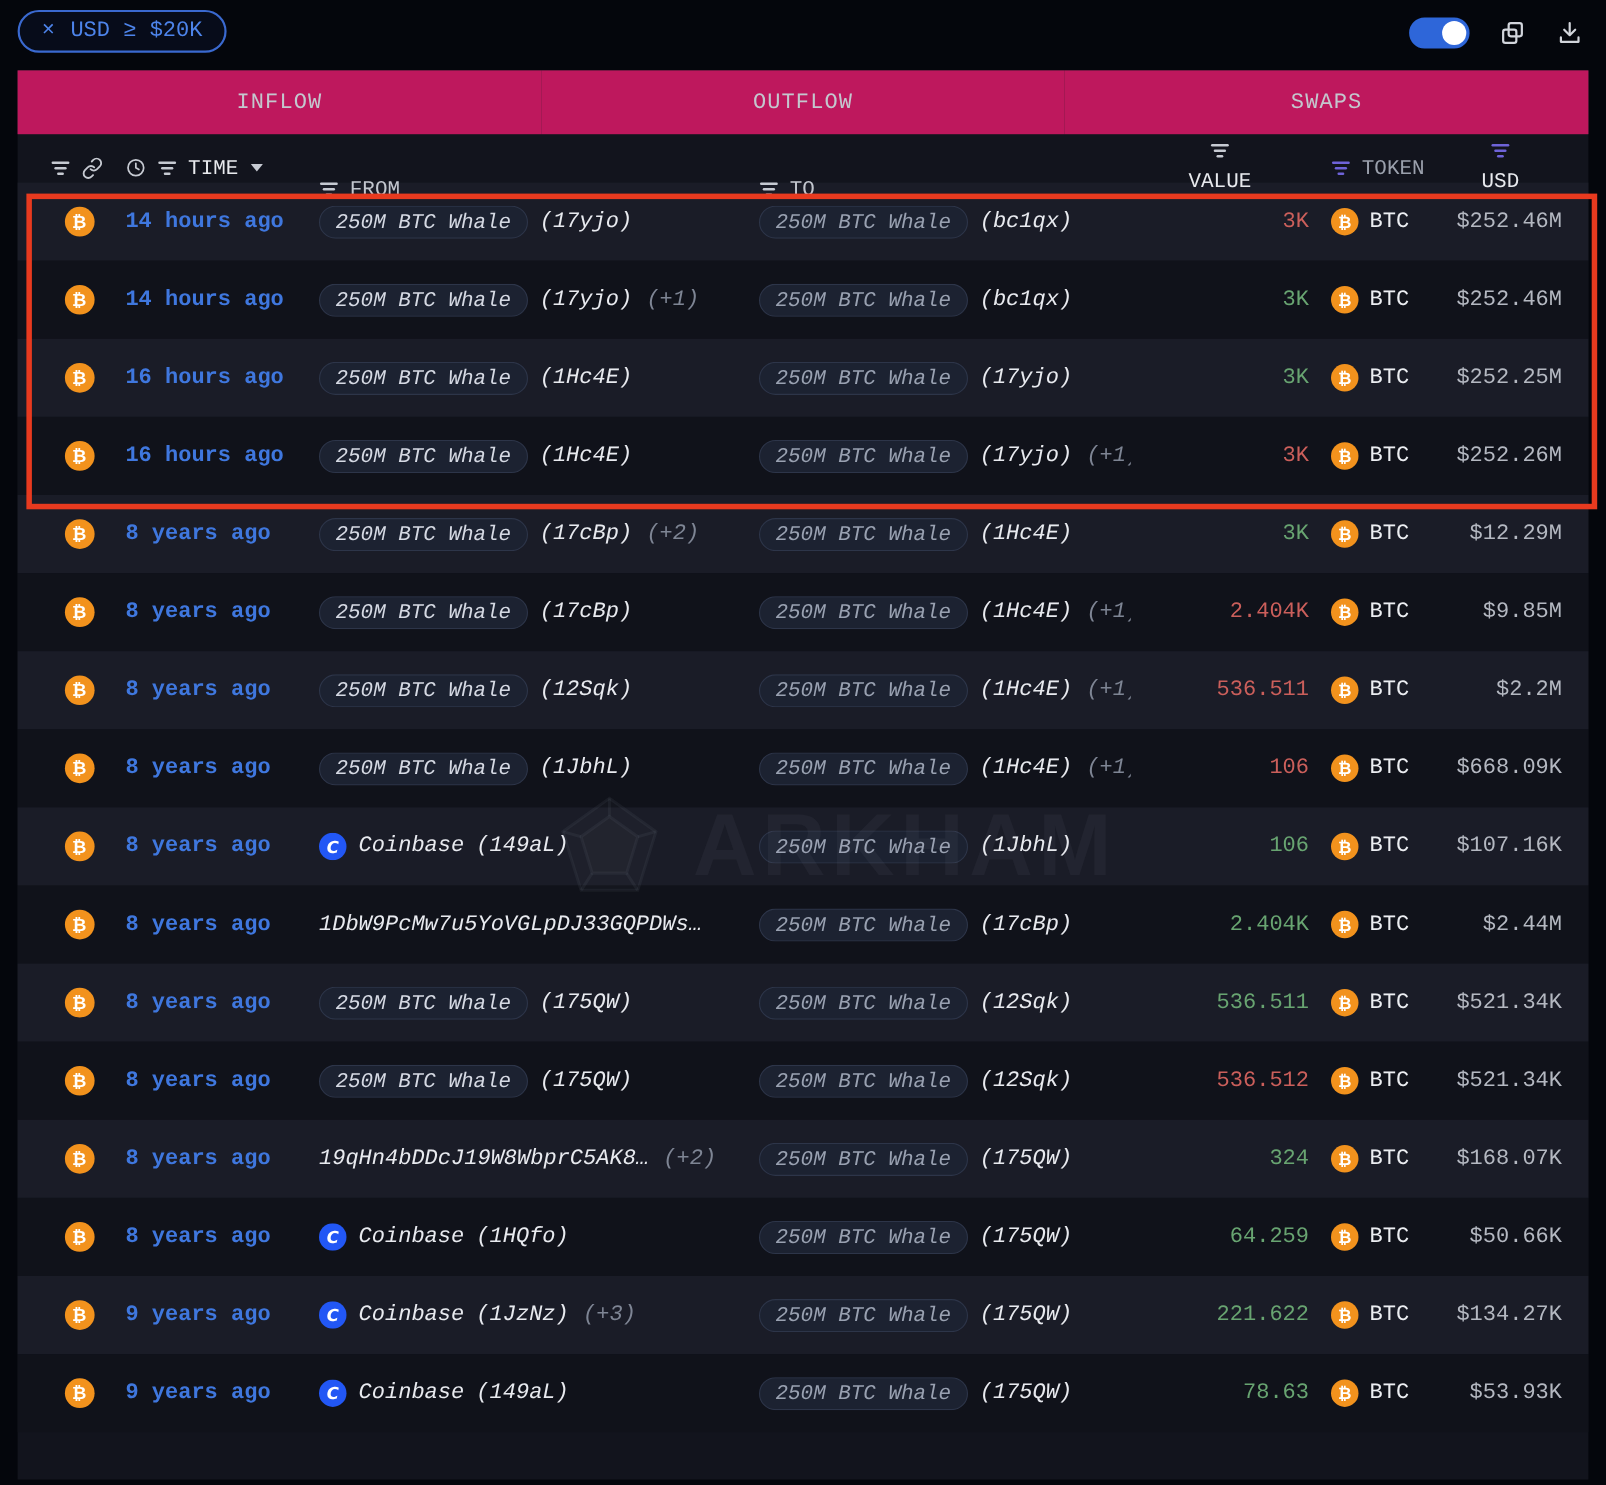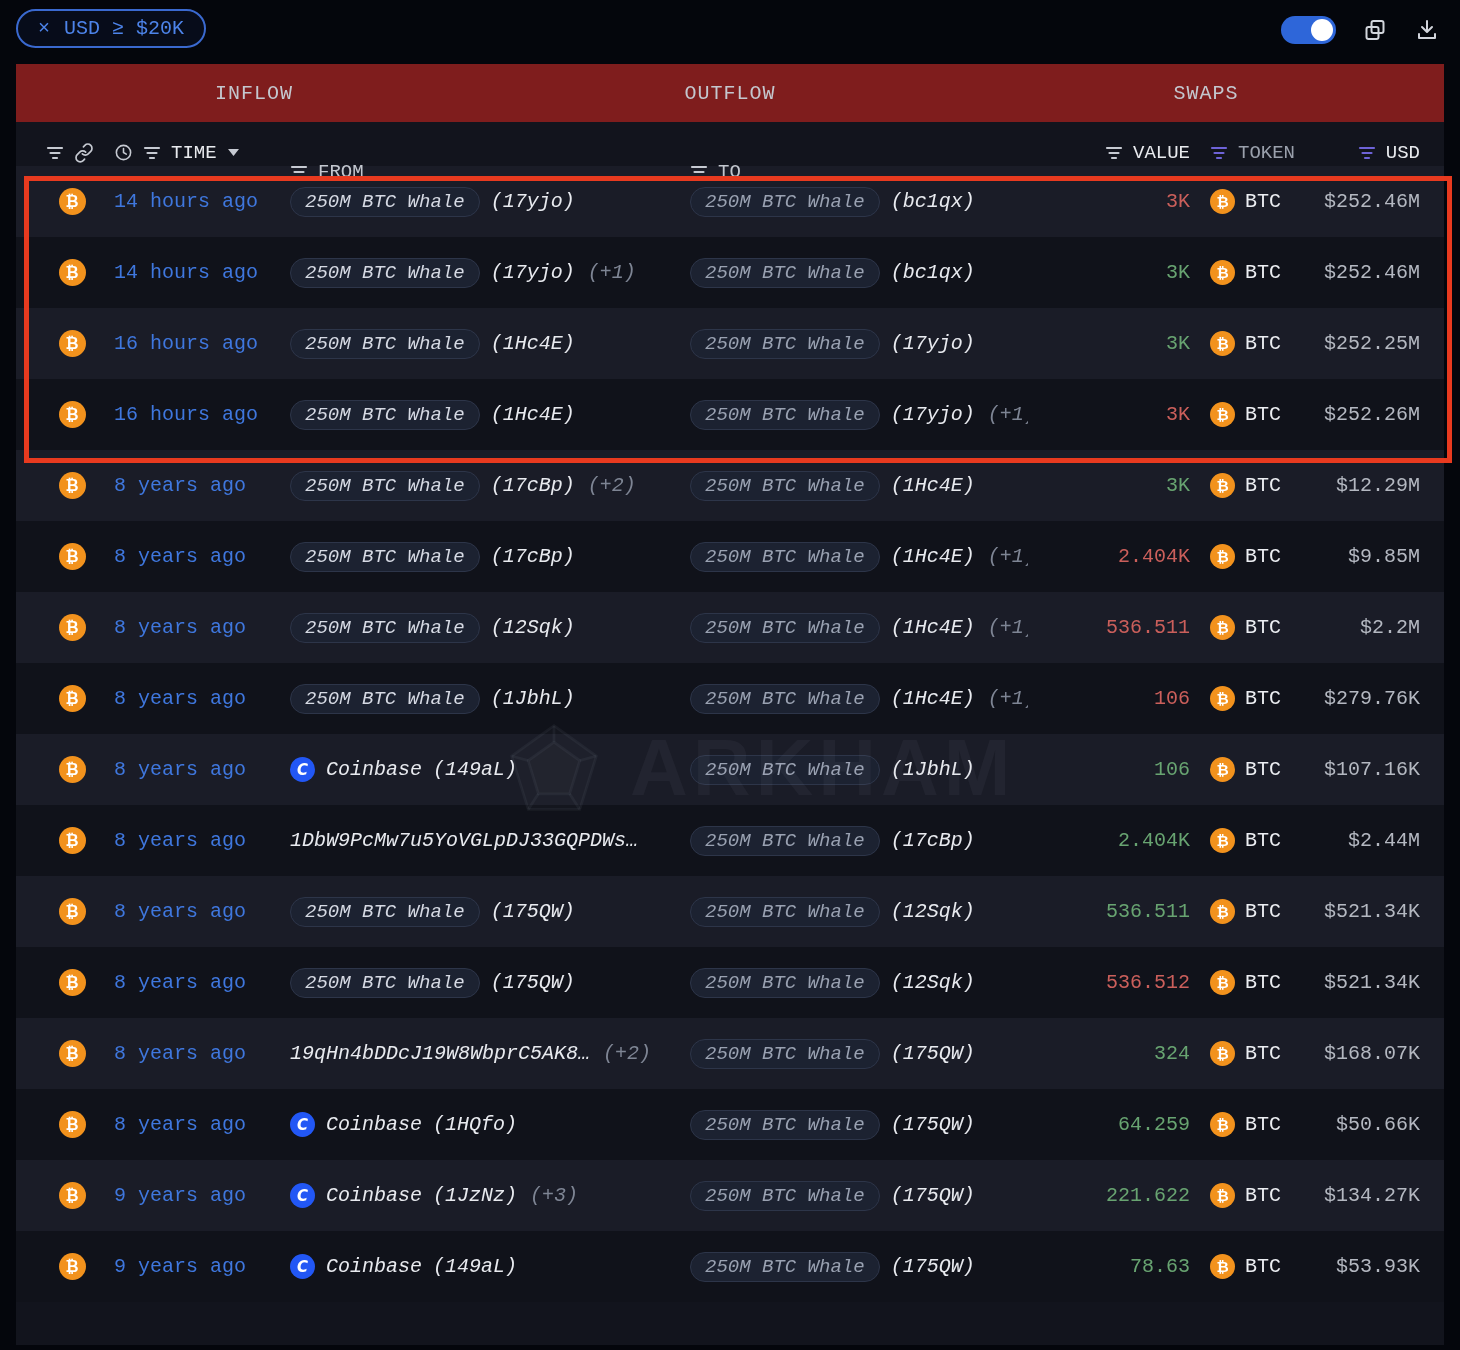--- a/index.html
+++ b/index.html
@@ -25,33 +25,33 @@
   .toggle .knob { position:absolute; right:3px; top:3px; width:22px; height:22px; border-radius:50%; background:#ffffff; }
   .iconbtn { width:26px; height:26px; display:flex; align-items:center; justify-content:center; cursor:pointer; }
   .iconbtn svg { stroke:#d2d5dc; fill:none; stroke-width:2; stroke-linecap:round; stroke-linejoin:round; }
 
   
   .container { position:absolute; left:16px; top:64px; width:1428px; height:1281px; background:#12141d; }
 
   .tabs { display:flex; height:58px; background:#20222b; }
   .tab {
     flex:1; display:flex; align-items:center; justify-content:center;
-    font-size:20px; letter-spacing:1px; color:#c4c7ce; cursor:pointer; background:#7f1d1d;
+    font-size:20px; letter-spacing:1px; color:#c4c7ce; cursor:pointer; background:#be185d;
   }
   .tab.active { background:#12141d; color:#f0f1f4; }
 
   
   .grid-row {
     display:grid;
     grid-template-columns:84px 176px 400px 338px 162px 118px 1fr;
     padding:0 24px 0 14px; align-items:center;
   }
   .header-row { height:44px; font-size:19px; }
   .hcell { display:flex; align-items:center; gap:10px; white-space:nowrap; }
-  .hcell.right { justify-content:flex-end; }
+  .hcell.right { justify-content:flex-end;flex-direction:column; }
   .hcell.token-pad { padding-left:20px; }
   .h-bright { color:#e8eaee; }
   .h-dim    { color:#c3c7cf;margin-top:39px; }
   .h-gray   { color:#9aa0ac; }
   .fsvg { flex:none; }
   .fsvg line { stroke:#c6cad2; stroke-width:2.2; stroke-linecap:round; }
   .fsvg.purple line { stroke:#6e63d8; }
   .hicon { stroke:#c6cad2; fill:none; stroke-width:2; stroke-linecap:round; stroke-linejoin:round; flex:none; }
   .caret { fill:#c6cad2; flex:none; }
 
@@ -64,21 +64,21 @@
   .cicon { display:flex; justify-content:center; }
   .badge {
     width:27px; height:27px; border-radius:50%;
     display:flex; align-items:center; justify-content:center;
     font-family:"DejaVu Sans","Liberation Sans",sans-serif;
     font-weight:bold; color:#fff; flex:none;
   }
   .badge.btc { background:#f2921d; font-size:16px; }
   .badge.cb  { background:#2257f5; font-size:17px; }
   .badge.sm  { width:25px; height:25px; font-size:15px; }
-  .time { color:#3f77de; white-space:nowrap; }
+  .time { color:#3f77de; white-space:nowrap;font-weight:bold; }
   .entity { display:flex; align-items:center; gap:11px; white-space:nowrap; overflow:hidden;font-style:italic; }
   .pill {
     background:#1c2231; border:1.5px solid #2d3549; border-radius:16px;
     padding:3px 14px; font-size:19px; color:#d5d9e3; flex:none;
   }
   .to .pill { color:#99a1b1; }
   .addr { color:#e8eaef; }
   .addrfull { color:#e8eaef; overflow:hidden; text-overflow:ellipsis; }
   .suffix { color:#7e8594; margin-left:2px; }
   .value { text-align:right; white-space:nowrap; }
@@ -366,21 +366,21 @@
         <div class="entity to">
           <span class="pill">250M BTC Whale</span>
           <span class="addr">(1Hc4E)</span>
           <span class="suffix">(+1)</span>
         </div>
         <div class="value red">106</div>
         <div class="tokencell">
           <span class="badge btc sm">₿</span>
           <span class="tokenlabel">BTC</span>
         </div>
-        <div class="usd">$279.76K</div>
+        <div class="usd">$668.09K</div>
       </div>
       <div class="grid-row row">
         <div class="cicon">
           <span class="badge btc">₿</span>
         </div>
         <div class="time">8 years ago</div>
         <div class="entity from">
           <span class="badge cb sm">C</span>
           <span class="addr">Coinbase</span>
           <span class="addr">(149aL)</span>

